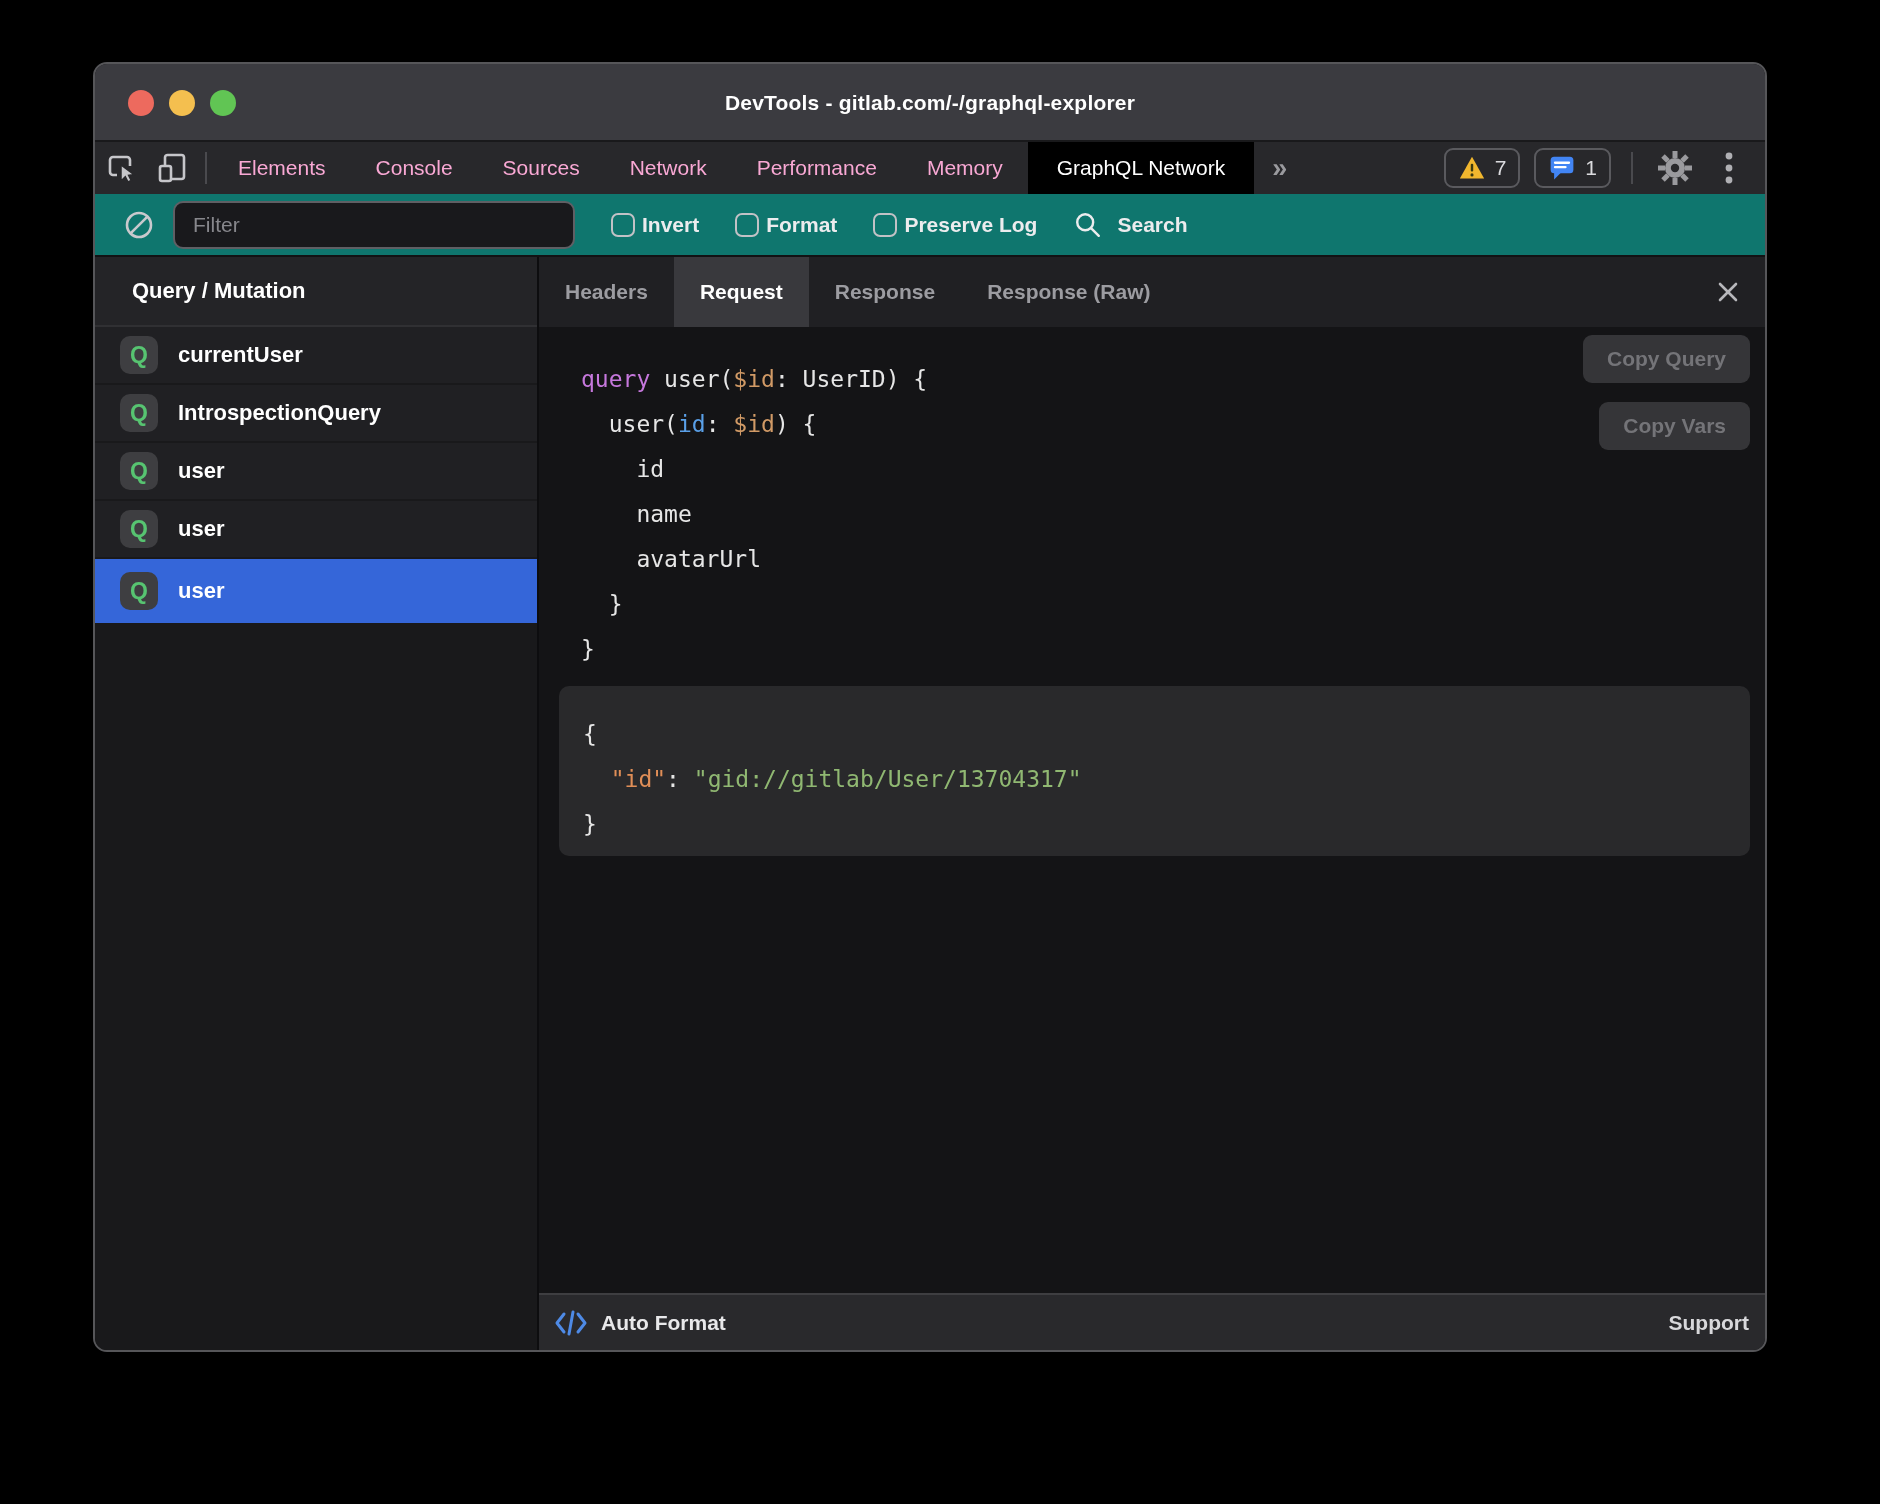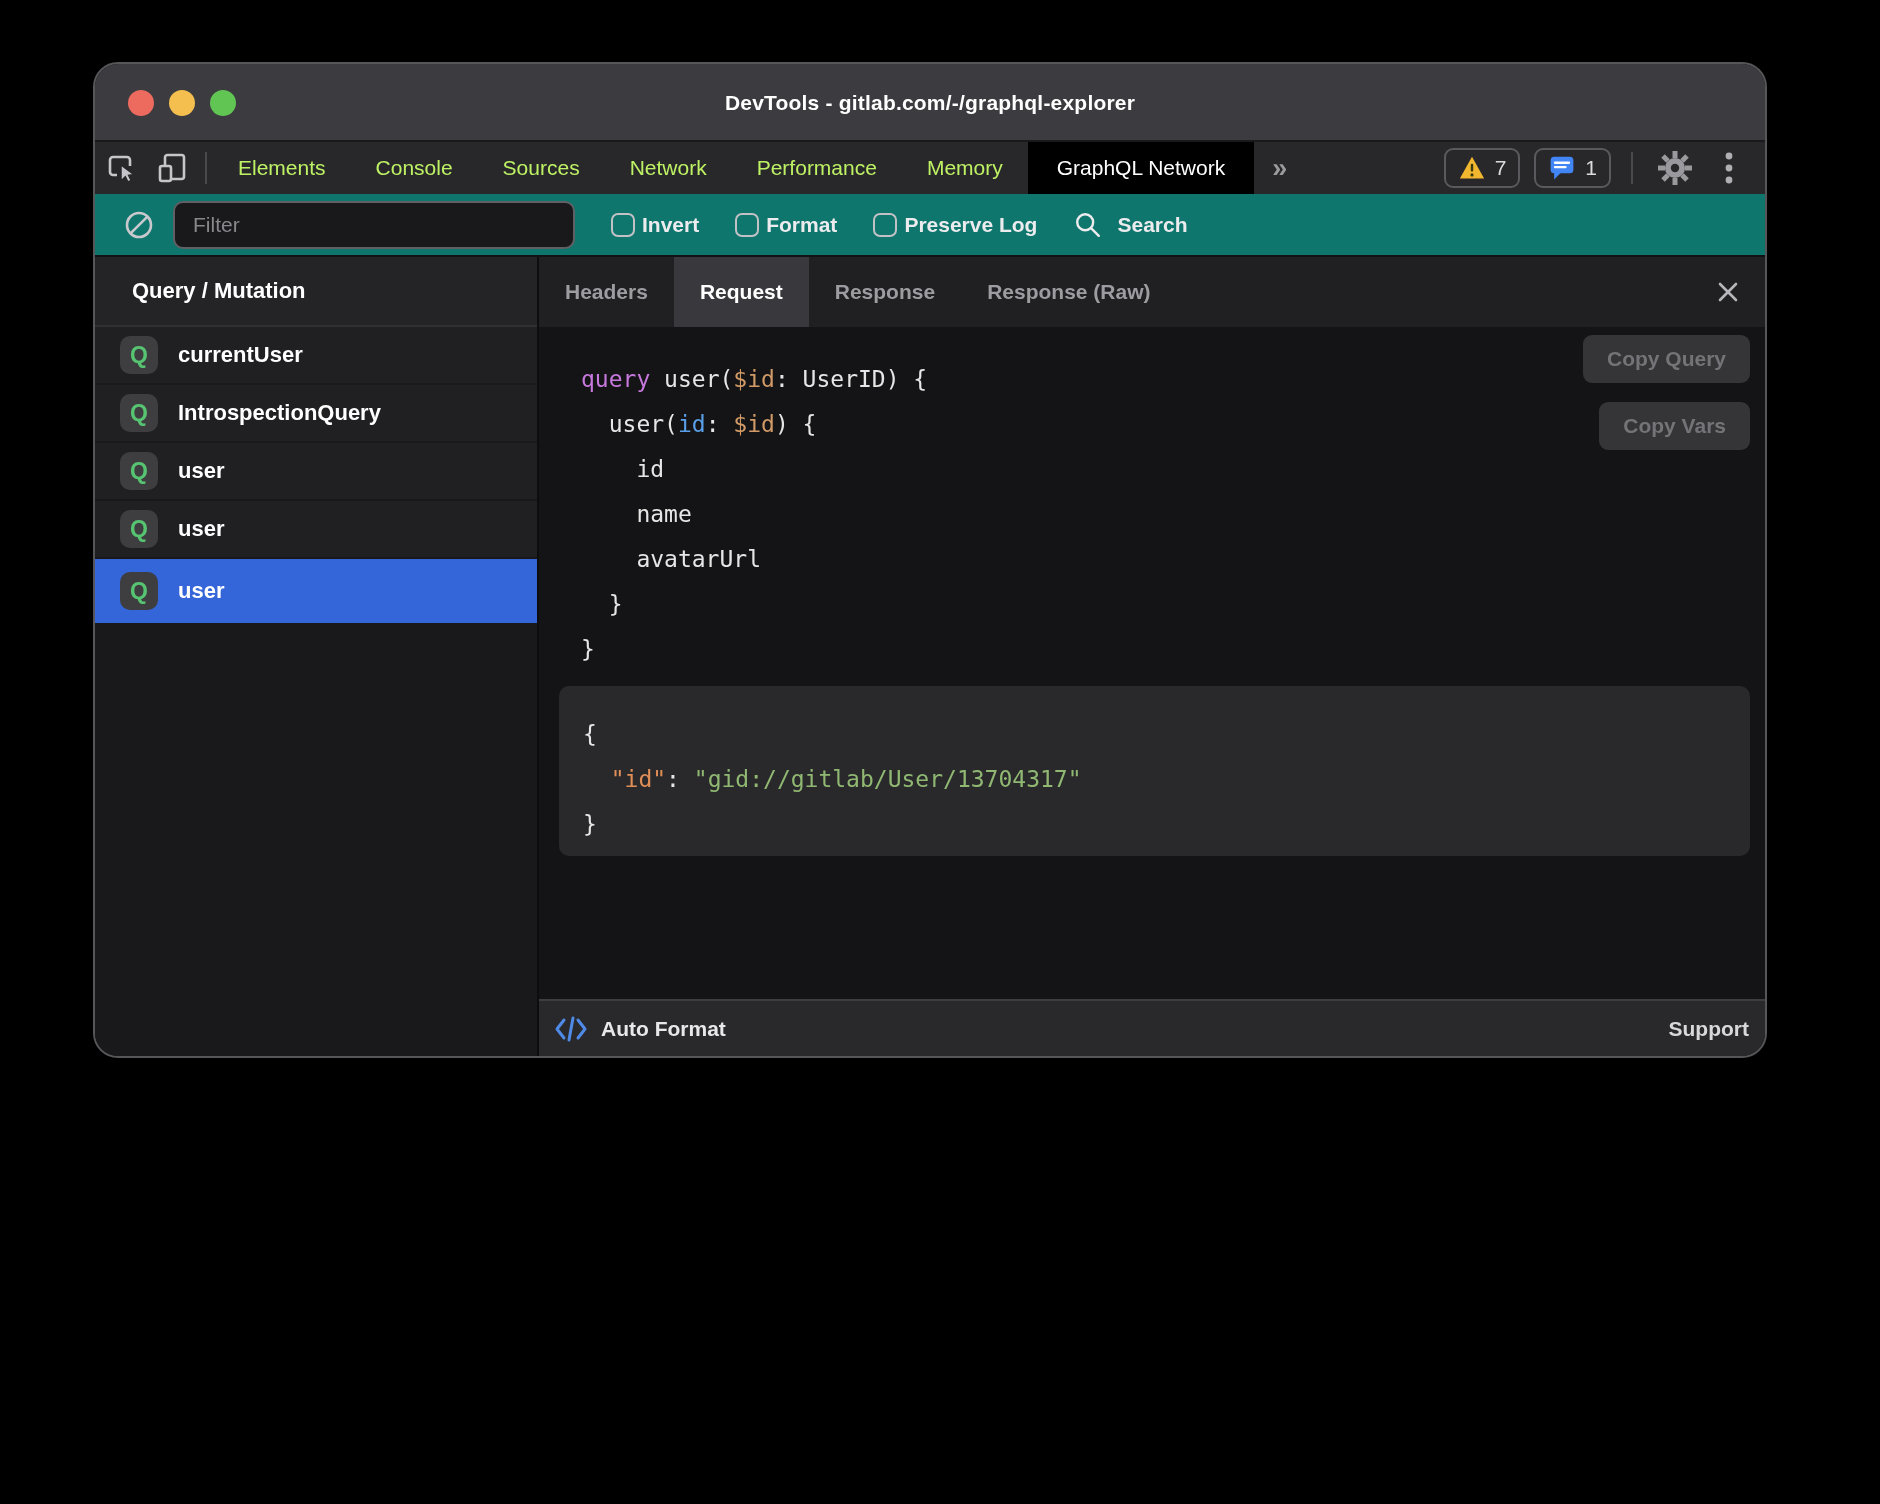--- a/index.html
+++ b/index.html
@@ -1,37 +1,37 @@
 <!DOCTYPE html>
 <html><head>
 <meta charset="utf-8">
 <style>
   * { margin:0; padding:0; box-sizing:border-box; }
   html,body { width:1880px; height:1504px; background:#000; overflow:hidden;
               font-family:"Liberation Sans", sans-serif; }
 
-  .window { position:absolute; left:93px; top:62px; width:1674px; height:996px;
-            background:#161618; border:2px solid #565659; border-radius:25px;
+  .window { position:absolute; left:93px; top:62px; width:1674px; height:1290px;
+            background:#161618; border:2px solid #565659; border-radius:14px;
             overflow:hidden; display:flex; flex-direction:column; }
 
   
   .titlebar { height:78px; flex:0 0 78px; background:#3b3b40; position:relative;
               border-bottom:2px solid #19191b; }
   .traffic { position:absolute; left:33px; top:26px; display:flex; gap:15px; }
   .light { width:26px; height:26px; border-radius:50%; }
   .light.red { background:#ed6a5e; } .light.yellow { background:#f4bf4f; } .light.green { background:#61c554; }
   .title-text { position:absolute; left:0; right:0; top:0; height:78px; display:flex;
                 align-items:center; justify-content:center; color:#fff;
                 font-size:21px; font-weight:700; letter-spacing:.2px; }
 
   
   .tabbar { height:52px; flex:0 0 52px; background:#28282b; display:flex; align-items:stretch; }
   .tabbar .iconbtn { width:52px; display:flex; align-items:center; justify-content:center; }
   .vsep { width:2px; height:32px; background:#4a4a4e; align-self:center; margin:0 6px; }
-  .main-tab { display:flex; align-items:center; padding:0 25px; color:#bef264; font-size:21px; white-space:nowrap; }
+  .main-tab { display:flex; align-items:center; padding:0 25px; color:#f9a8d4; font-size:21px; white-space:nowrap; }
   .main-tab.selected { background:#000; color:#fff; padding:0 29px; }
   .chevron-more { display:flex; align-items:center; padding:0 18px; color:#9a9a9e; font-size:27px; font-weight:700; }
   .tab-right { margin-left:auto; display:flex; align-items:center; gap:14px; padding-right:18px; }
   .pill { height:40px; border:2px solid #5a5a5e; border-radius:9px; display:flex; align-items:center;
           gap:9px; padding:0 12px; color:#dcdcdf; font-size:21px; }
 
   
   .filterbar { height:63px; flex:0 0 63px; background:#0f766e; display:flex; align-items:center;
                border-bottom:2px solid #121214; padding-left:28px; }
   .filter-input { width:402px; height:48px; margin-left:18px; background:#19191c;

